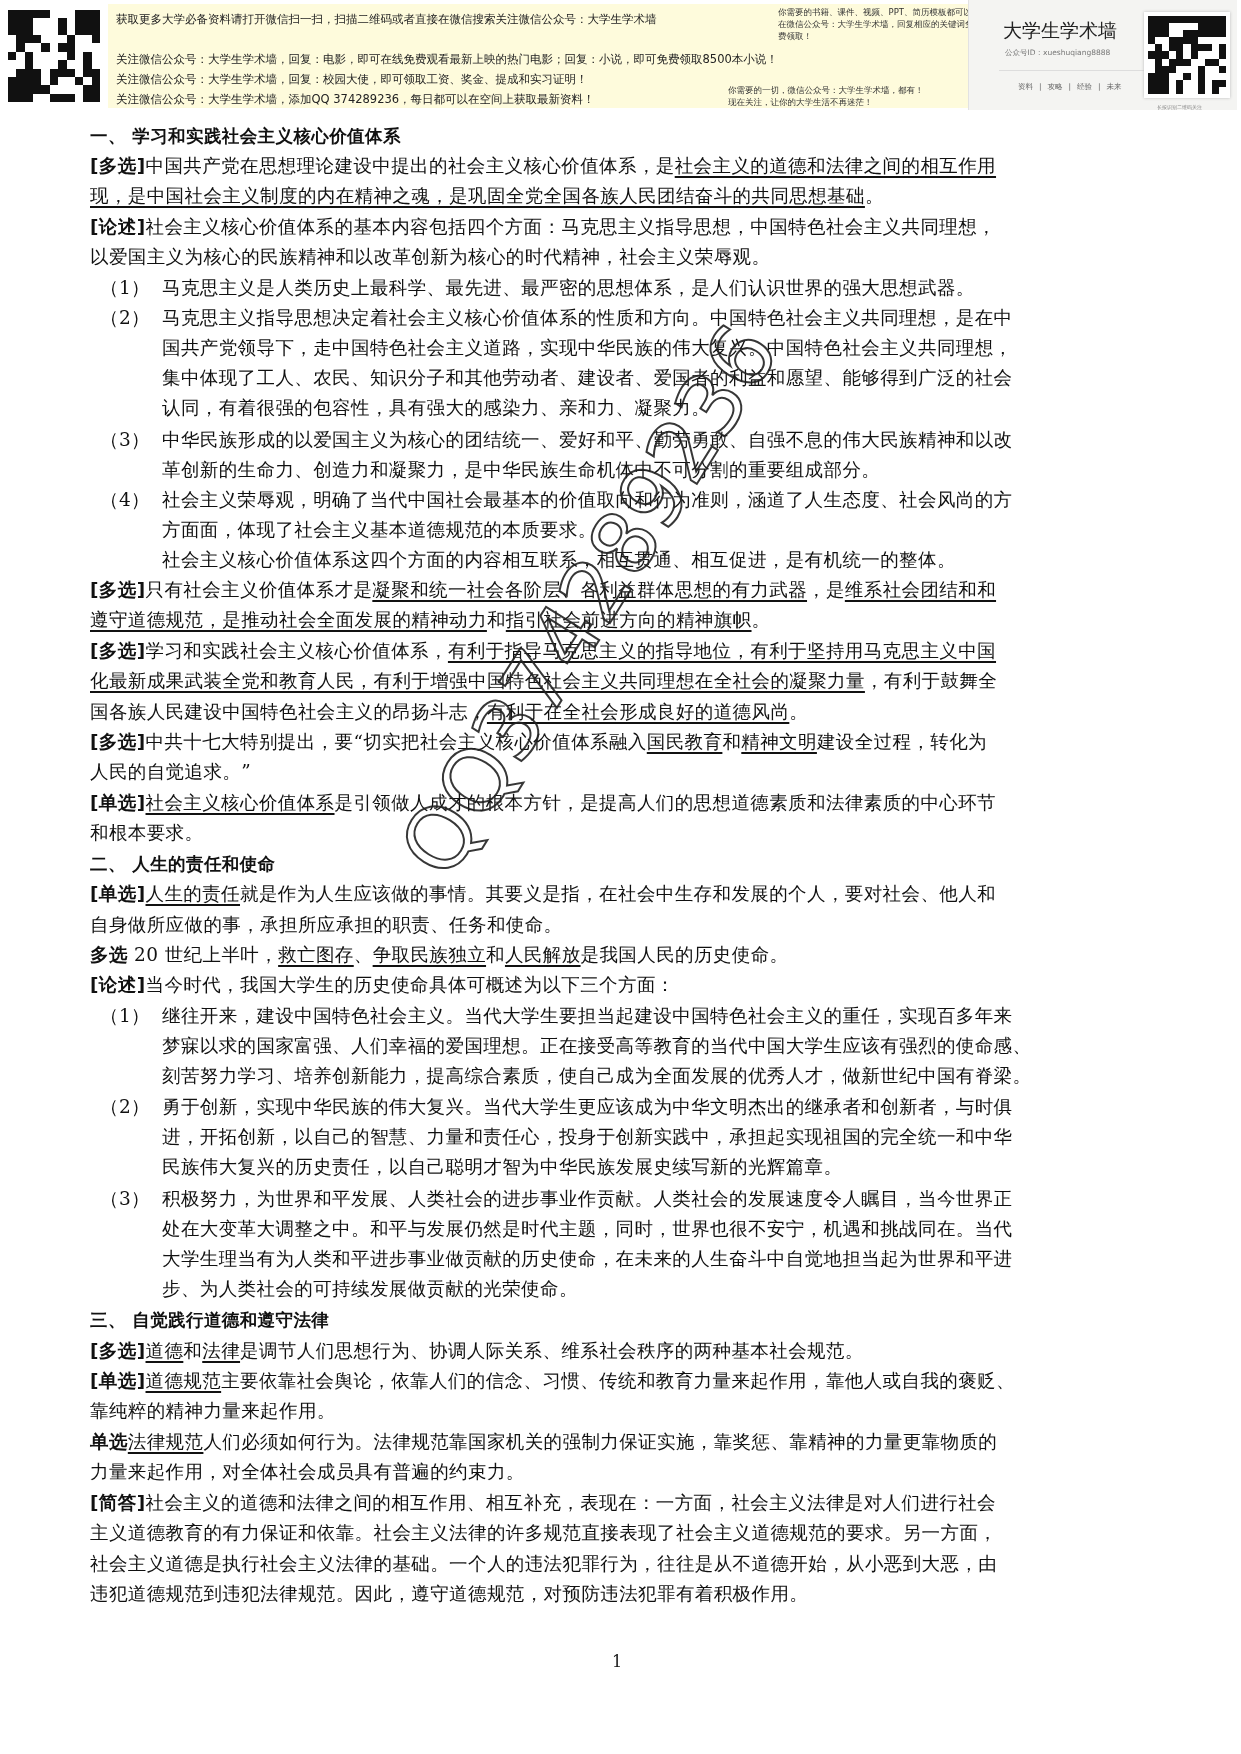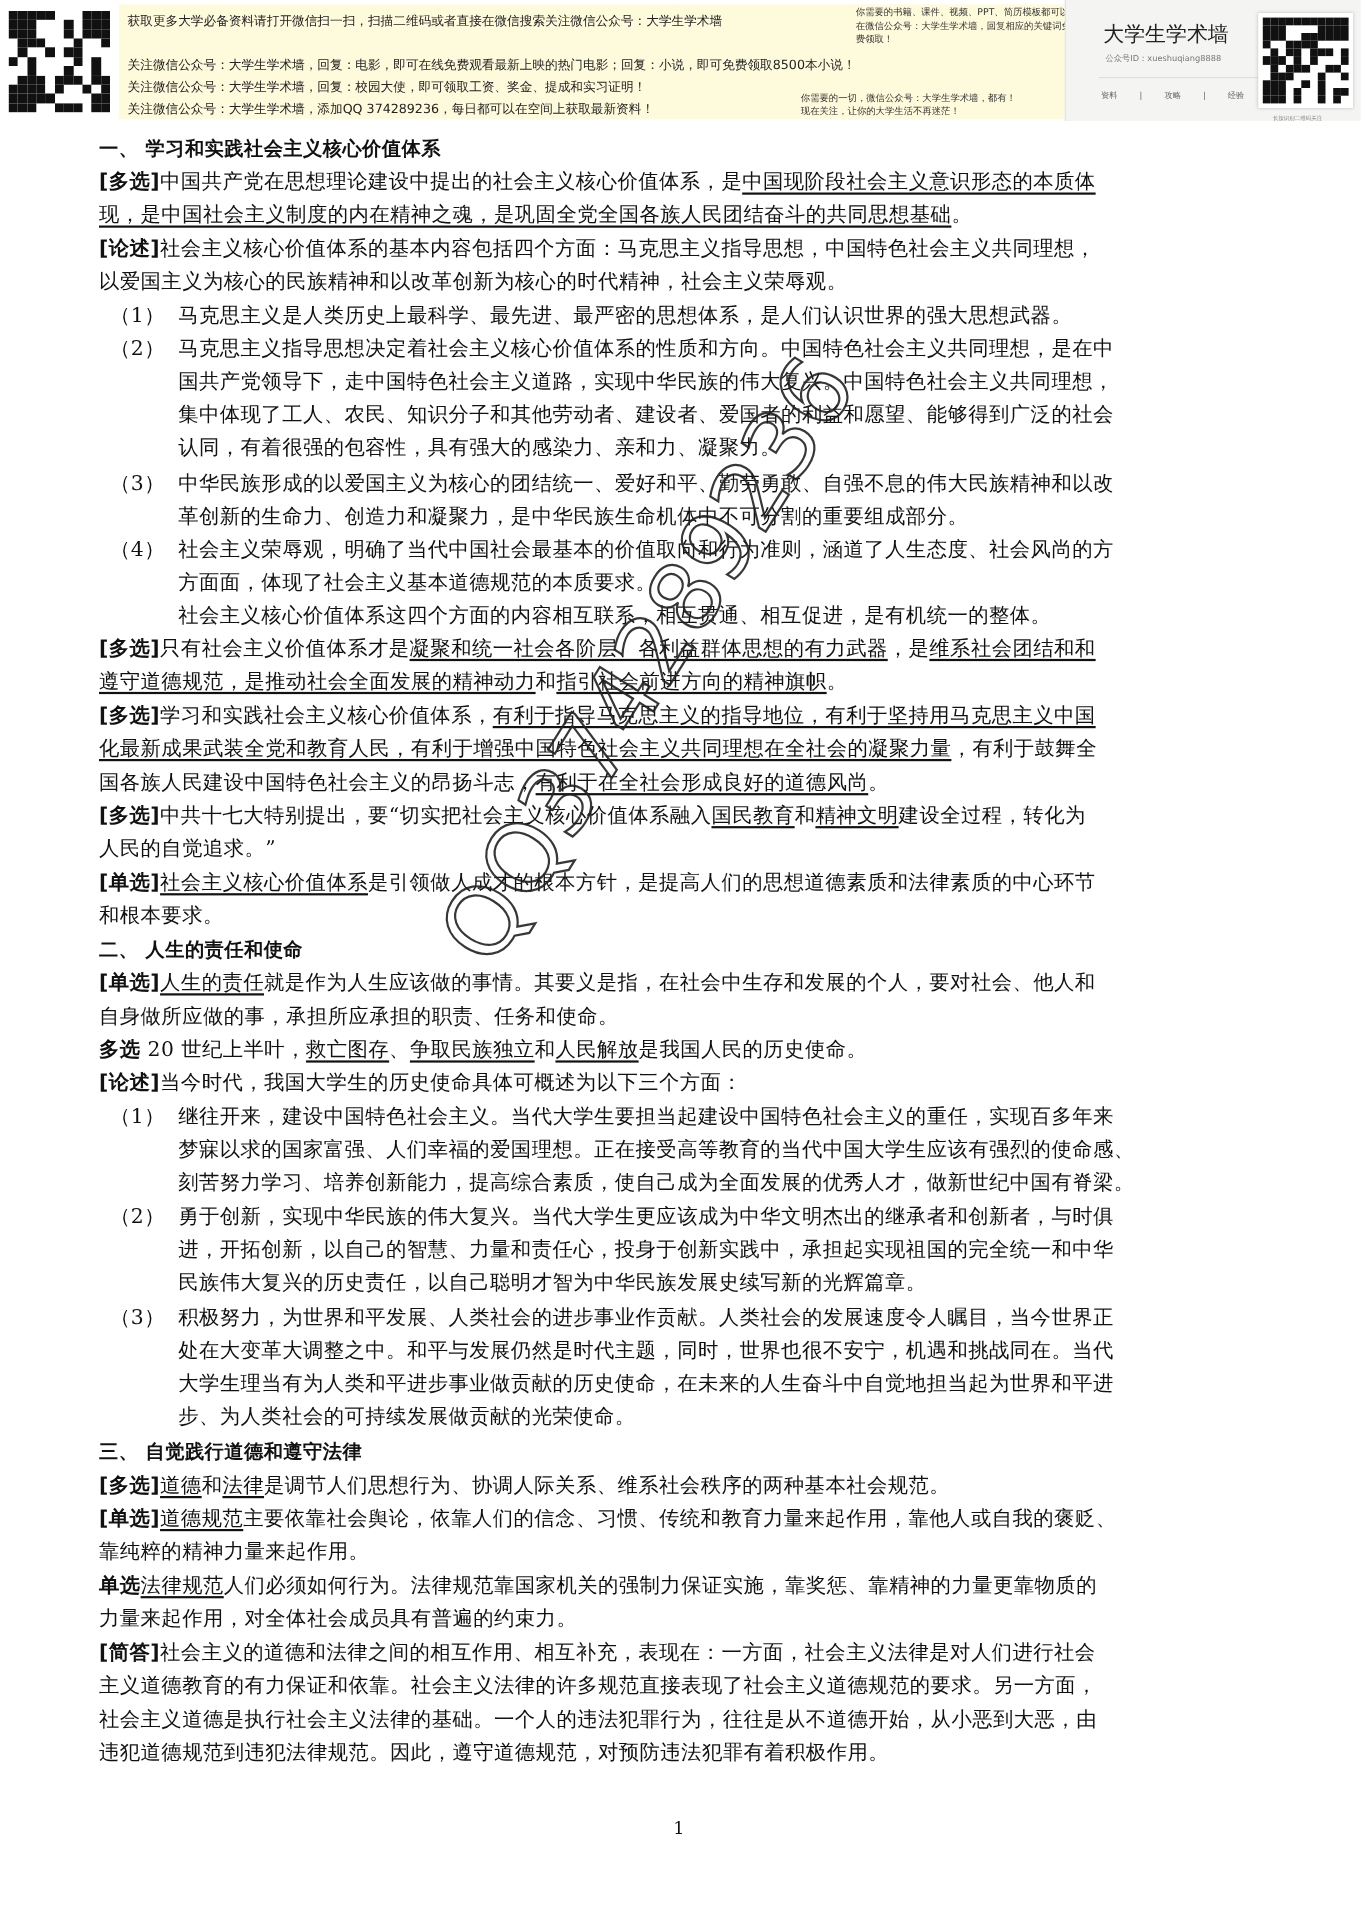--- a/index.html
+++ b/index.html
@@ -9,21 +9,21 @@
   .qr { position:absolute; background:#fff; display:grid; grid-template-columns:repeat(11,1fr); grid-template-rows:repeat(11,1fr); }
   .qr i { display:block; }
   .qr i.b { background:#111; }
   .qr-left { left:8px; top:10px; width:92px; height:92px; }
   .ad { position:absolute; left:108px; top:4px; width:860px; height:104px; background:#fefbdc; }
   .ad-line { position:absolute; left:8px; font-family:"DejaVu Sans","Liberation Sans",sans-serif; font-size:11.5px; color:#222; white-space:nowrap; }
   .ad-small { position:absolute; font-family:"DejaVu Sans","Liberation Sans",sans-serif; font-size:8.5px; color:#333; line-height:12px; width:200px; }
   .card { position:absolute; left:968px; top:0; width:268px; height:110px; background:#f4f4f2; border-left:1px solid #e2e2e2; }
   .card-title { position:absolute; left:34px; top:18px; font-family:"DejaVu Sans","Liberation Sans",sans-serif; font-size:19px; color:#222;text-align:center; }
   .card-id { position:absolute; left:36px; top:48px; font-family:"DejaVu Sans","Liberation Sans",sans-serif; font-size:7.5px; color:#777; }
-  .card-links { position:absolute; left:32px; top:82px; font-family:"DejaVu Sans","Liberation Sans",sans-serif; font-size:7.5px; color:#666; display:flex; gap:20px; }
+  .card-links { position:absolute; left:49px; top:82px; font-family:"DejaVu Sans","Liberation Sans",sans-serif; font-size:7.5px; color:#666; display:flex; gap:6px; }
   .card-sep { position:absolute; left:30px; top:70px; width:150px; height:1px; background:#ddd; }
   .qr-right { left:175px; top:12px; width:78px; height:78px; border:4px solid #fff; box-shadow:0 0 3px #bbb; }
   .card-caption { position:absolute; left:188px; top:104px; font-size:5px; color:#888; font-family:"DejaVu Sans",sans-serif; }
 
   .doc { position:absolute; left:90px; top:122px; width:1050px; }
   .line { position:absolute; left:0; font-size:18.5px; line-height:28px; white-space:nowrap; letter-spacing:0.4px; }
   .h { font-weight:bold; font-family:"DejaVu Sans","Liberation Sans",sans-serif; font-size:17.5px; }
   .tag { font-weight:bold; font-family:"DejaVu Sans","Liberation Sans",sans-serif; }
   .u { text-decoration:underline; text-underline-offset:4px; text-decoration-thickness:1.5px; }
   .num { display:inline-block; width:72px; padding-left:10px; box-sizing:border-box; }
@@ -303,21 +303,21 @@
         <i class="b"></i>
         <i></i>
       </div>
     <div class="card-caption">长按识别二维码关注</div>
   </div>
 </div>
 
 <div class="doc">
   <div class="line h" style="top:0">一、 学习和实践社会主义核心价值体系</div>
 
-  <div class="line" style="top:30px"><span class="tag">[多选]</span><span>中国共产党在思想理论建设中提出的社会主义核心价值体系，是</span><span class="u">中国现阶段社会主义意识形态的本质体</span></div>
+  <div class="line" style="top:30px"><span class="tag">[多选]</span><span>中国共产党在思想理论建设中提出的社会主义核心价值体系，是</span><span class="u">社会主义的道德和法律之间的相互作用</span></div>
   <div class="line" style="top:60px"><span class="u">现，是中国社会主义制度的内在精神之魂，是巩固全党全国各族人民团结奋斗的共同思想基础</span><span>。</span></div>
   <div class="line" style="top:91px"><span class="tag">[论述]</span><span>社会主义核心价值体系的基本内容包括四个方面：马克思主义指导思想，中国特色社会主义共同理想，</span></div>
   <div class="line" style="top:121px">以爱国主义为核心的民族精神和以改革创新为核心的时代精神，社会主义荣辱观。</div>
 
   <div class="line" style="top:152px"><span class="num">（1）</span><span>马克思主义是人类历史上最科学、最先进、最严密的思想体系，是人们认识世界的强大思想武器。</span></div>
   <div class="line" style="top:182px"><span class="num">（2）</span><span>马克思主义指导思想决定着社会主义核心价值体系的性质和方向。中国特色社会主义共同理想，是在中</span></div>
   <div class="line indent" style="top:212px">国共产党领导下，走中国特色社会主义道路，实现中华民族的伟大复兴。中国特色社会主义共同理想，</div>
   <div class="line indent" style="top:242px">集中体现了工人、农民、知识分子和其他劳动者、建设者、爱国者的利益和愿望、能够得到广泛的社会</div>
   <div class="line indent" style="top:272px">认同，有着很强的包容性，具有强大的感染力、亲和力、凝聚力。</div>
   <div class="line" style="top:304px"><span class="num">（3）</span><span>中华民族形成的以爱国主义为核心的团结统一、爱好和平、勤劳勇敢、自强不息的伟大民族精神和以改</span></div>

